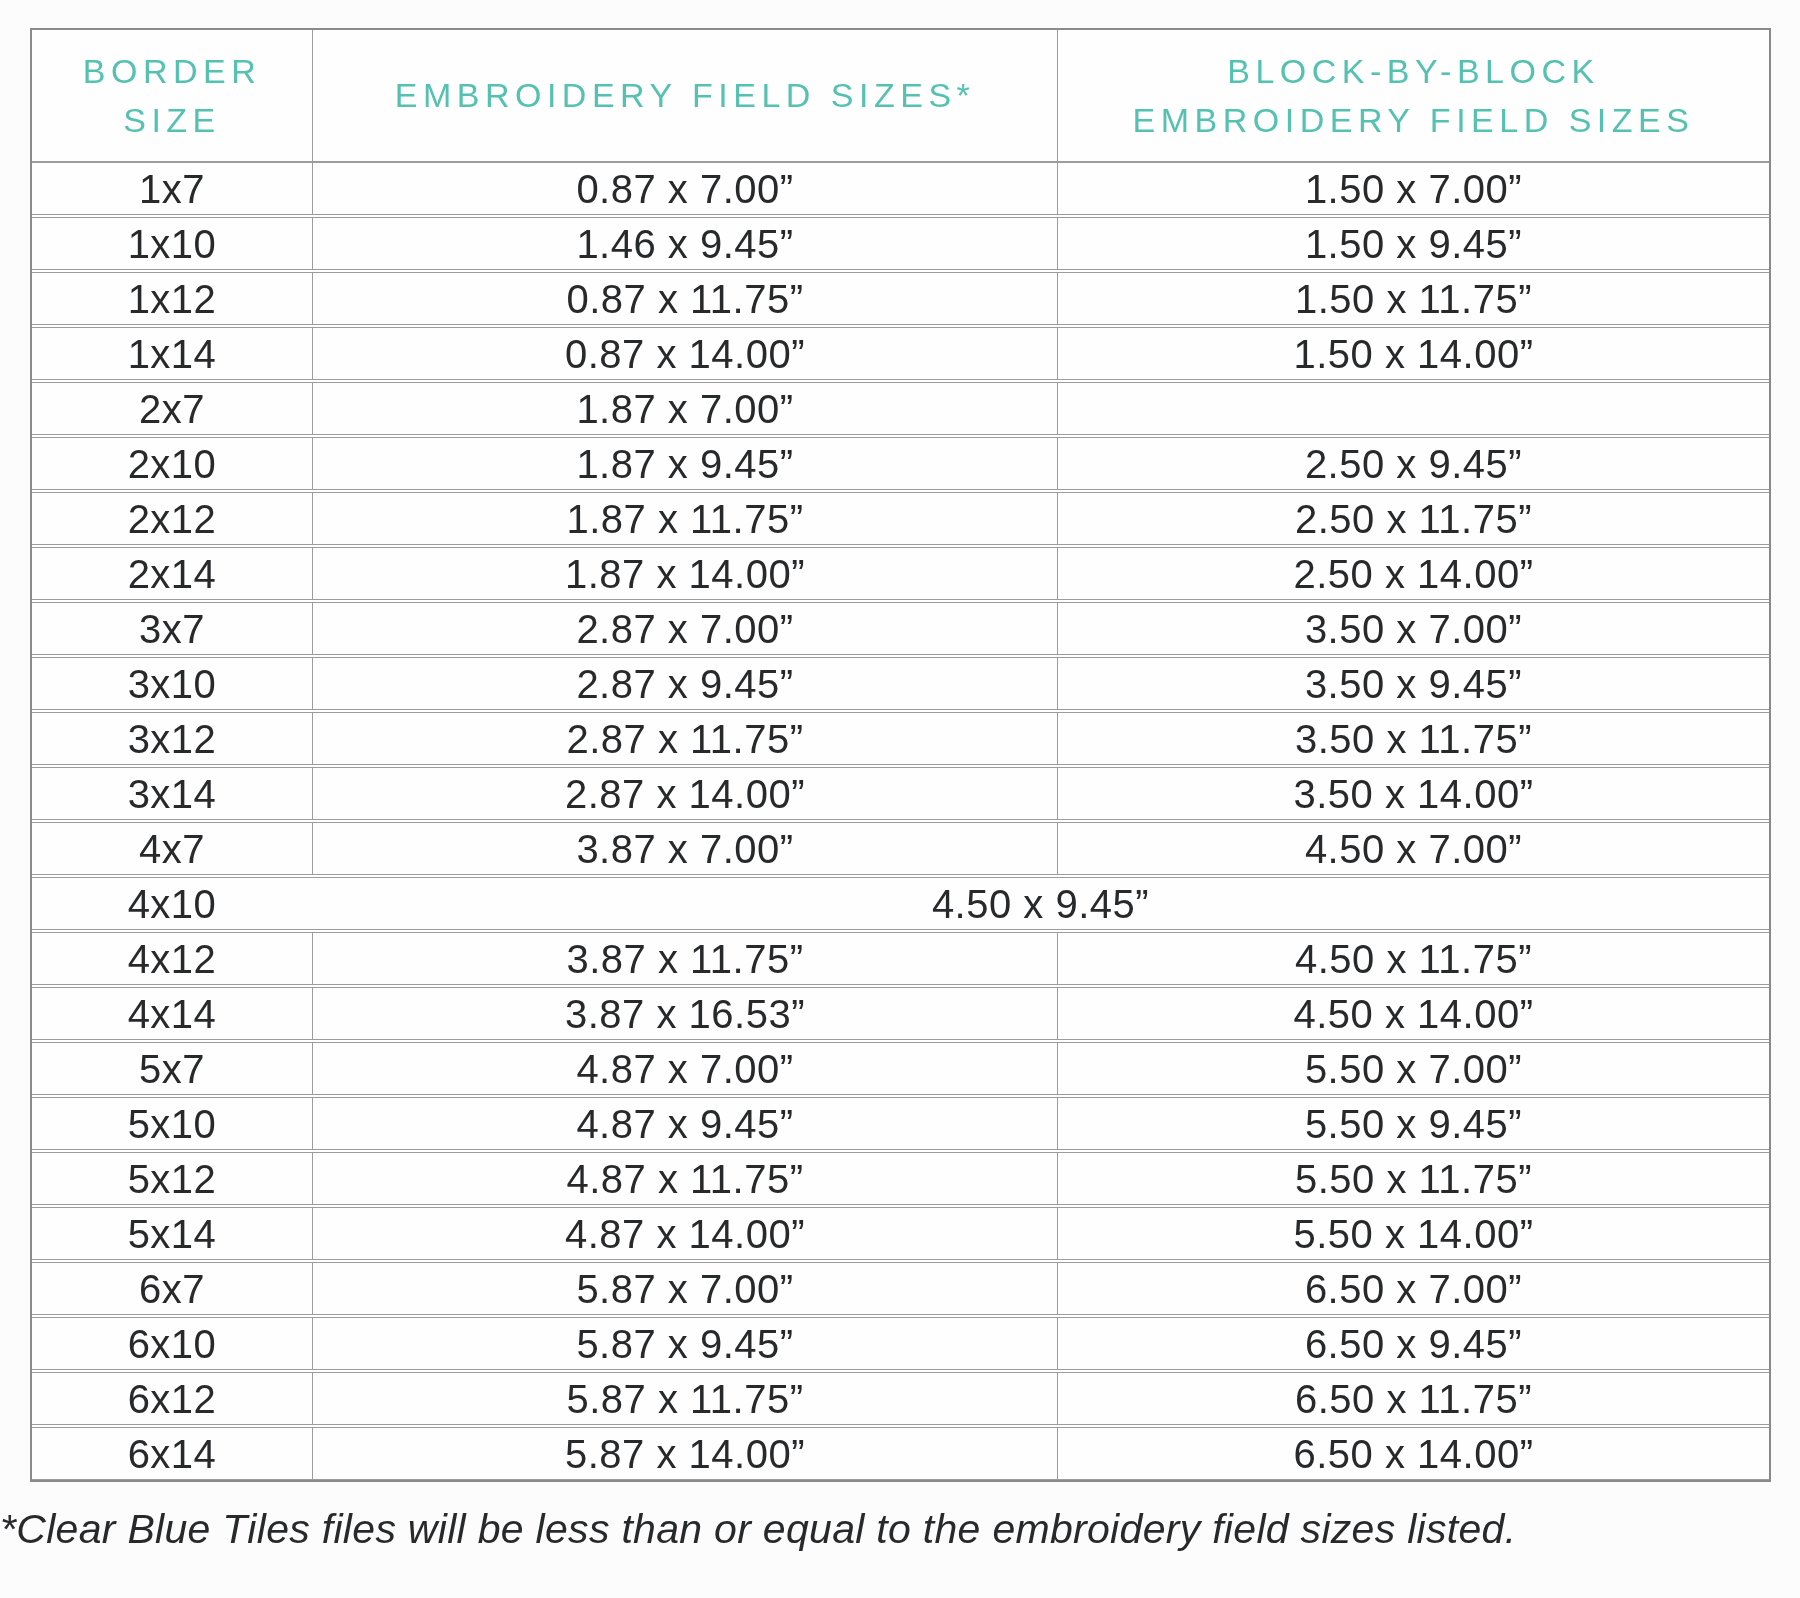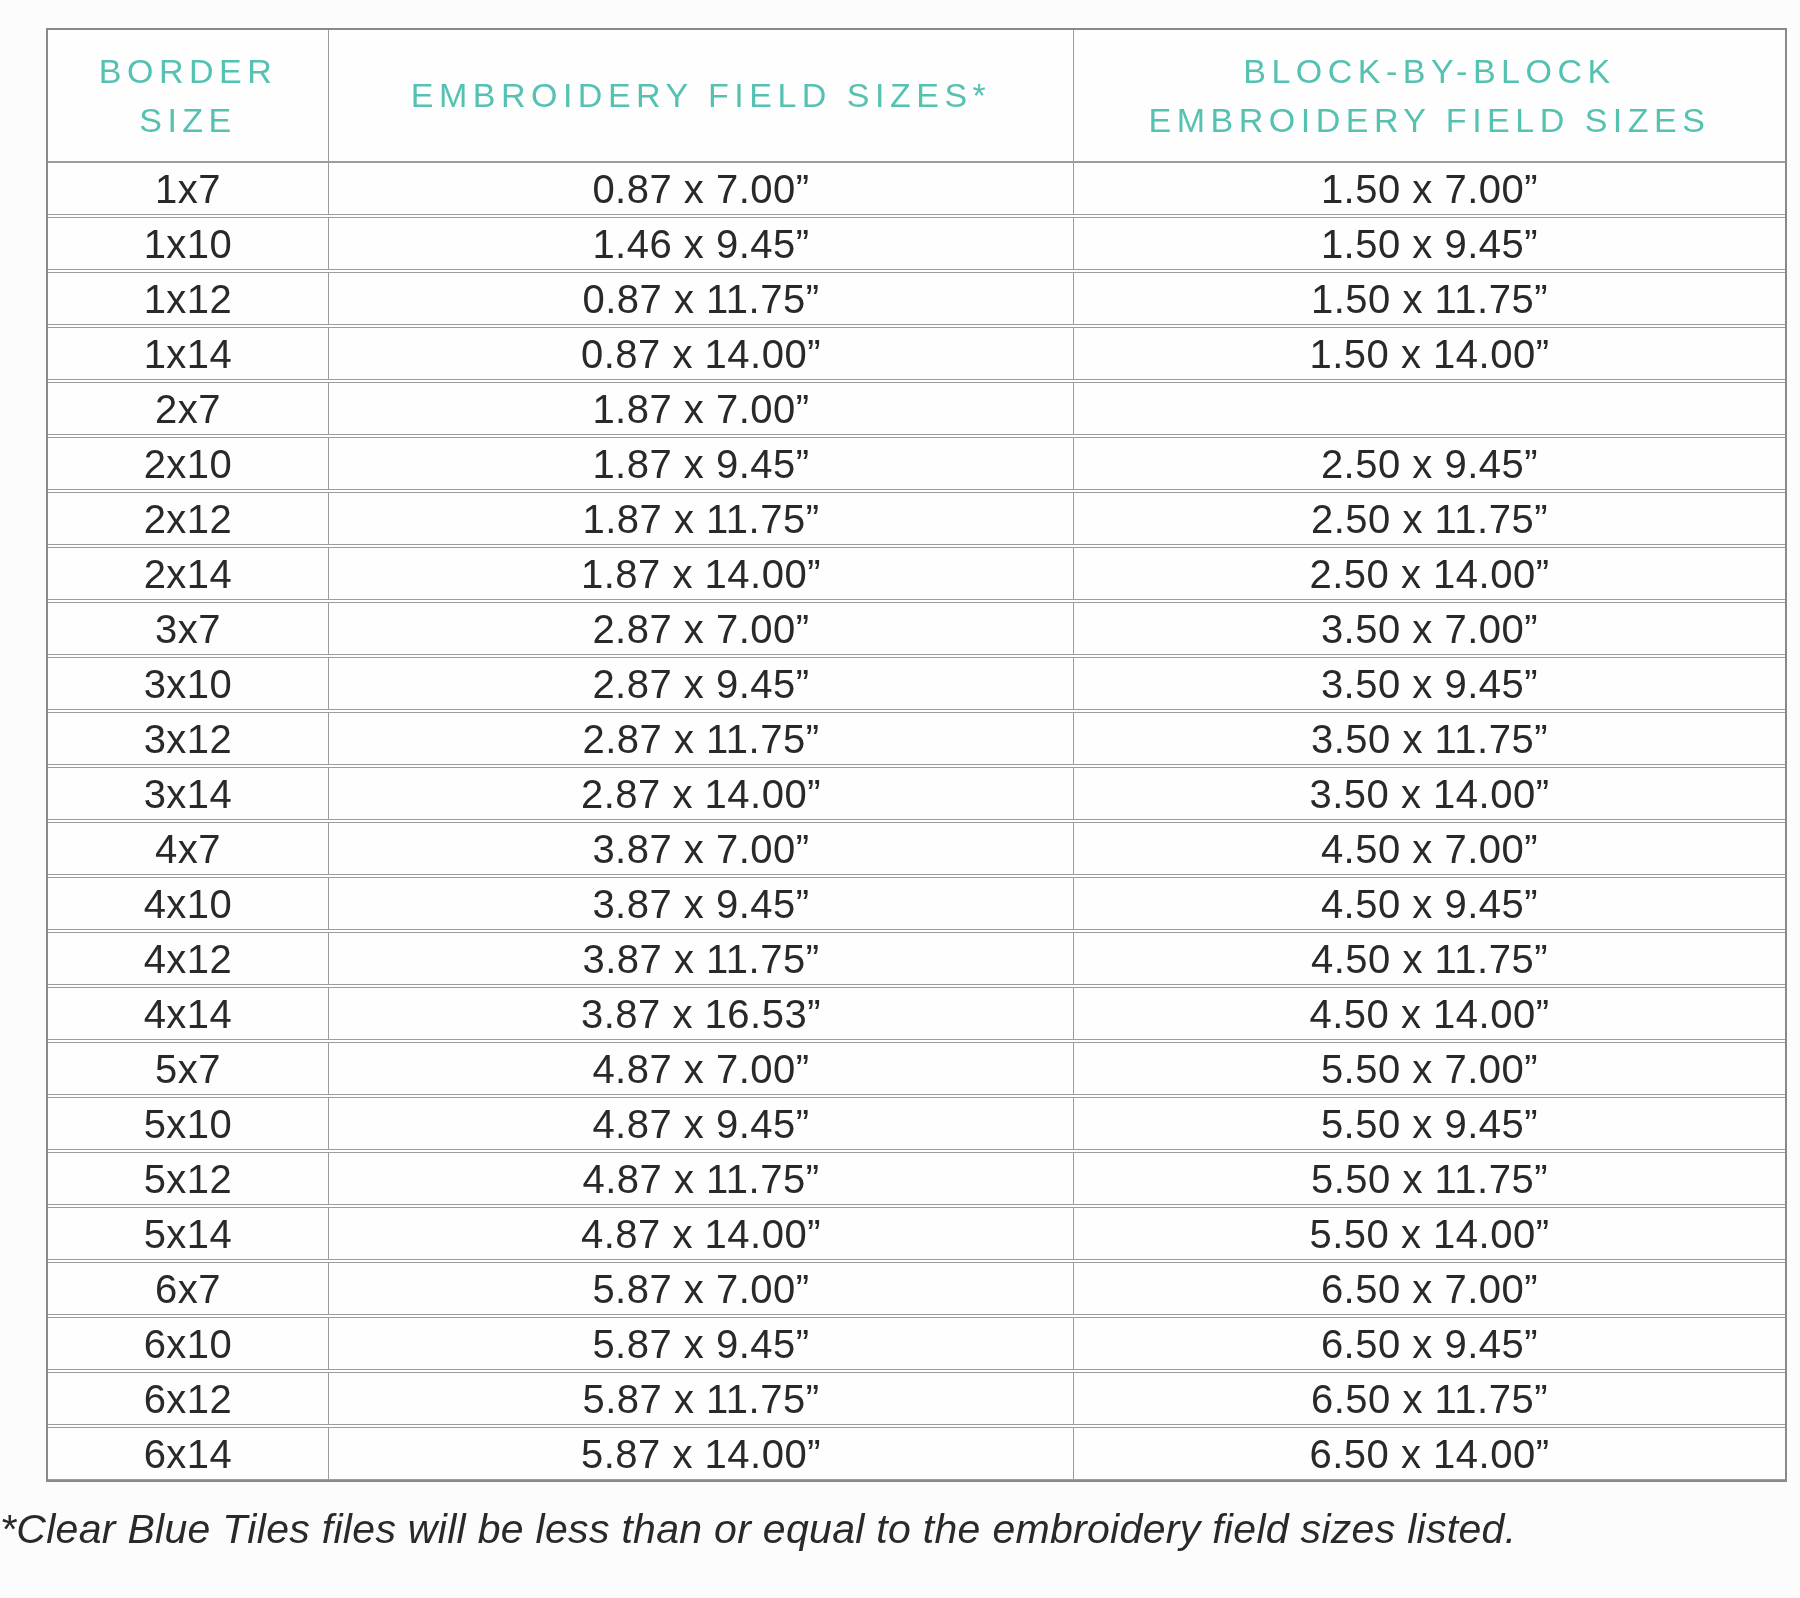--- a/index.html
+++ b/index.html
@@ -16,21 +16,20 @@
     overflow: hidden;
   }
   .table-wrap {
     position: absolute;
     left: 30px;
     top: 28px;
     width: 1741px;
     border: 2px solid var(--border-outer, #8a8a8a);
     background: #ffffff;
     box-sizing: border-box;
-    margin-left: 16px;
   }
   .trow {
     display: flex;
     align-items: stretch;
     border-top: 1px solid var(--border-inner, #9c9c9c);
     border-bottom: 1px solid var(--border-inner, #9c9c9c);
     background: var(--cell-bg, #fefefe);
   }
   .trow + .trow { margin-top: 2px; }
   .row-header { border-top: none; }
@@ -152,21 +151,20 @@
         <div class="cell c1">2.87 x 14.00”</div>
         <div class="cell c2">3.50 x 14.00”</div>
       </div>
       <div class="trow row-body">
         <div class="cell c0">4x7</div>
         <div class="cell c1">3.87 x 7.00”</div>
         <div class="cell c2">4.50 x 7.00”</div>
       </div>
       <div class="trow row-body">
         <div class="cell c0">4x10</div>
-        <div class="cell c1">3.87 x 9.45”</div>
         <div class="cell c2">4.50 x 9.45”</div>
       </div>
       <div class="trow row-body">
         <div class="cell c0">4x12</div>
         <div class="cell c1">3.87 x 11.75”</div>
         <div class="cell c2">4.50 x 11.75”</div>
       </div>
       <div class="trow row-body">
         <div class="cell c0">4x14</div>
         <div class="cell c1">3.87 x 16.53”</div>

